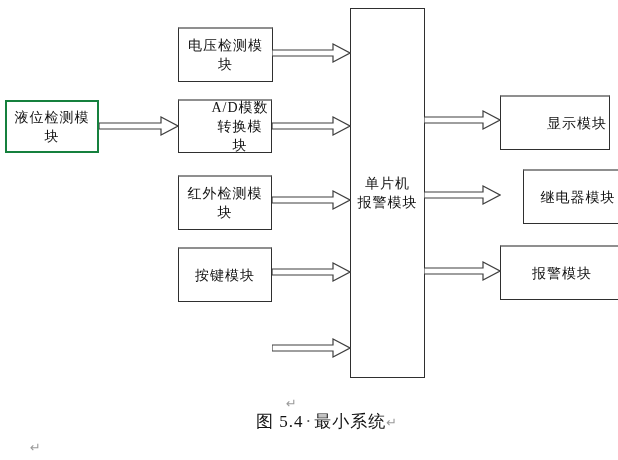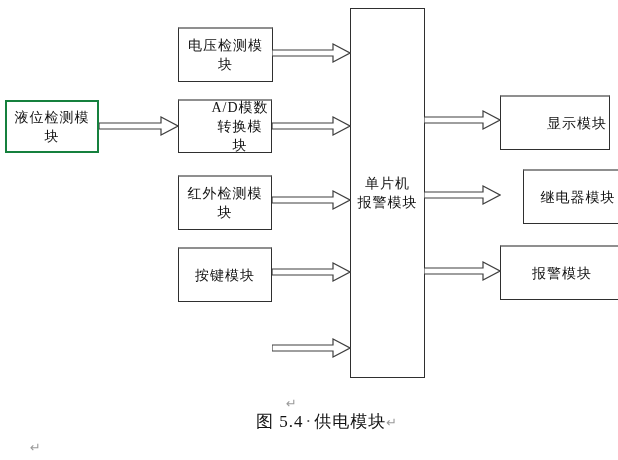--- a/index.html
+++ b/index.html
@@ -100,16 +100,16 @@
   <div class="arrow" style="left:424px;top:260px;">
     <svg width="77" height="22" viewBox="0 0 77 22">
         <polygon points="0,8 59,8 59,2 76,11 59,20 59,14 0,14" fill="#ffffff" stroke="#3f3f3f" stroke-width="1.2"></polygon>
       </svg>
   </div>
 
   <span class="pmark abs" style="left:286px;top:396px;">↵</span>
   <span class="pmark abs" style="left:30px;top:440px;">↵</span>
 
   <div class="caption">
-    <span>图 5.4</span><span class="sep">·</span><span>供电模块</span><span class="pmark">↵</span>
+    <span>图 5.4</span><span class="sep">·</span><span>最小系统</span><span class="pmark">↵</span>
   </div>
 
 </div>
 
 </body></html>

